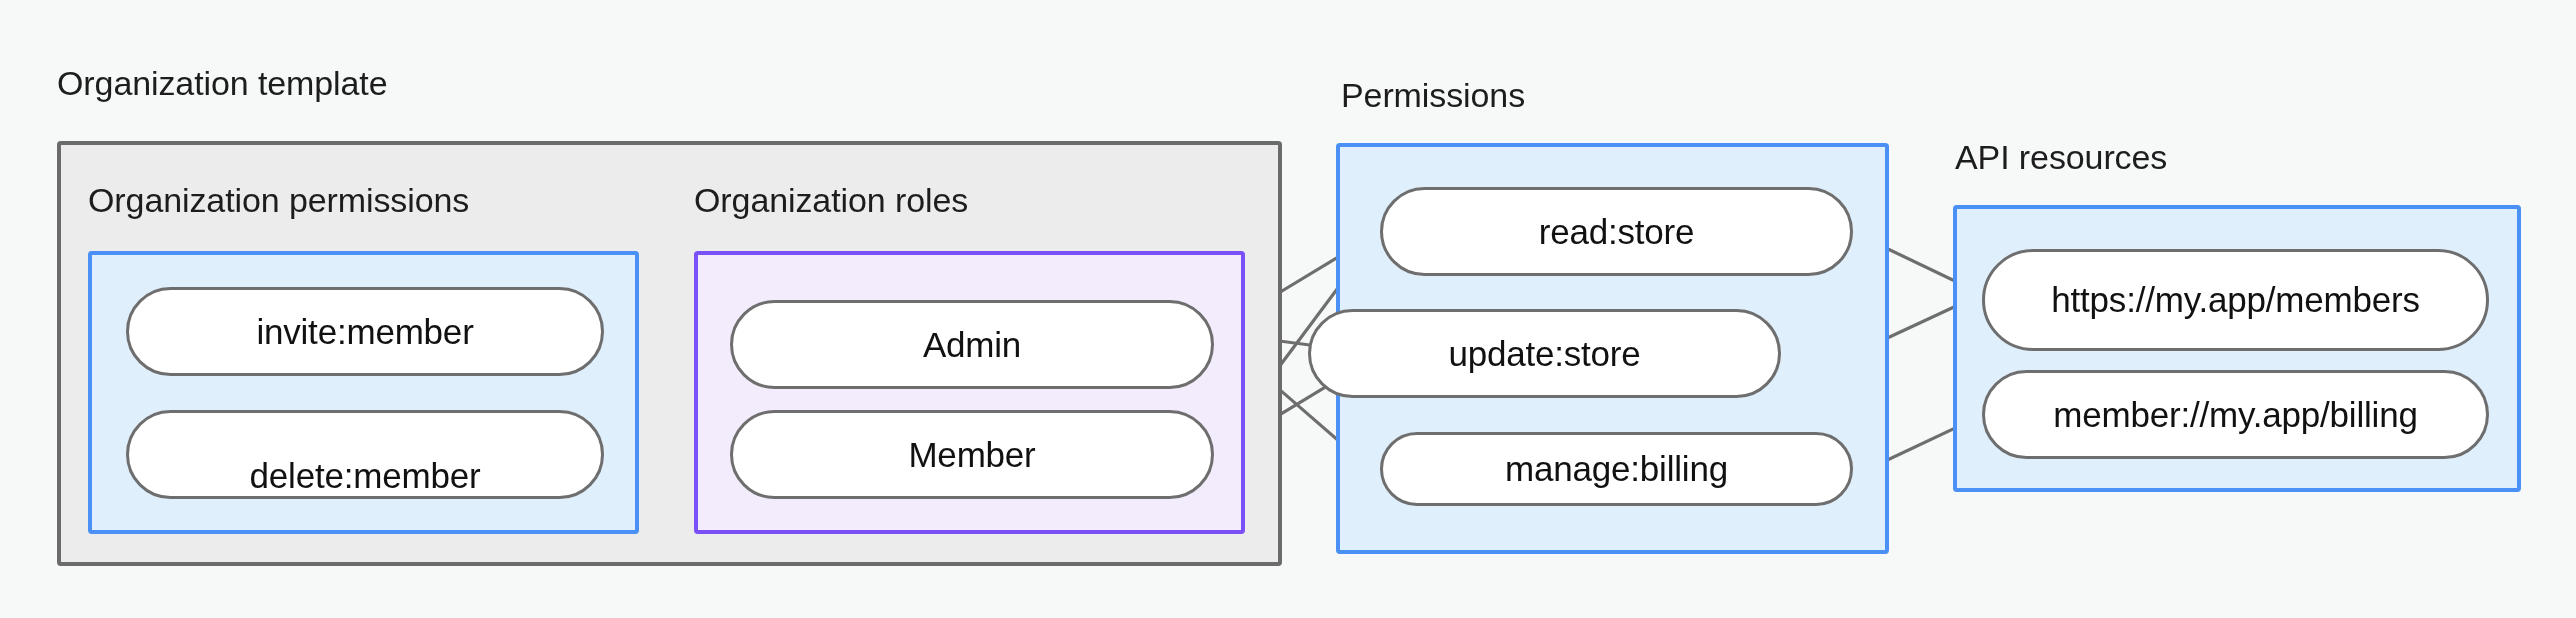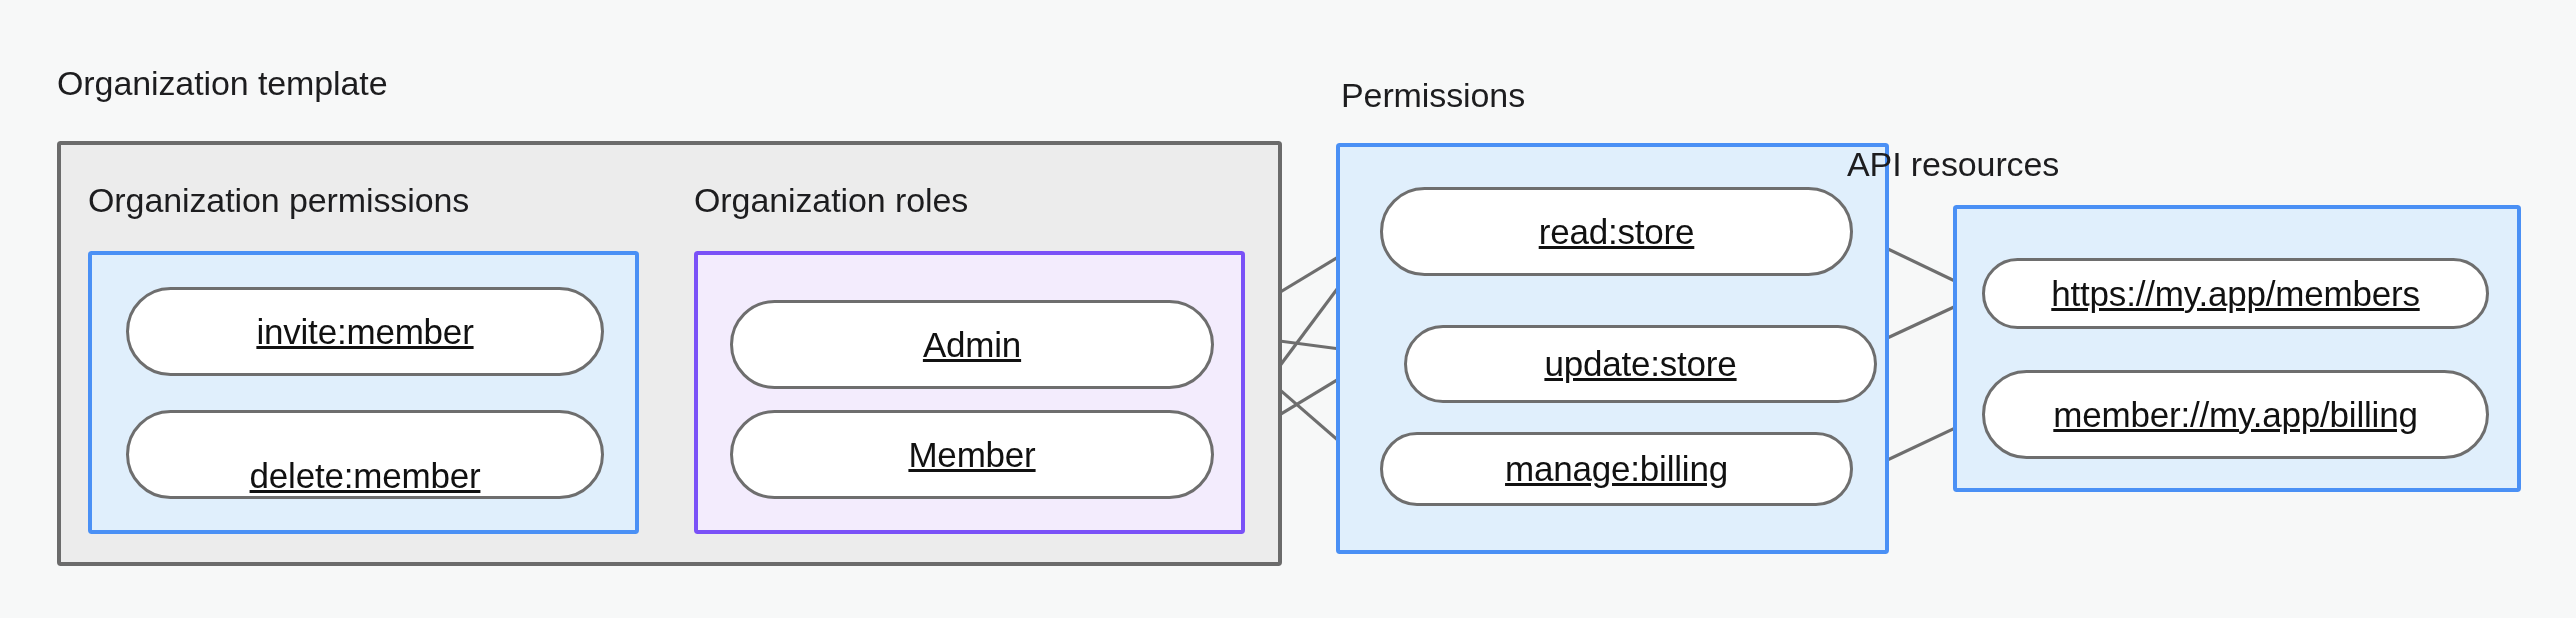--- a/index.html
+++ b/index.html
@@ -65,21 +65,20 @@
     border: 3.7px solid #6e6e6e;
     border-radius: 55px;
     display: flex;
     align-items: center;
     justify-content: center;
     font-size: 35px;
     color: #111111;
     white-space: nowrap;
     box-sizing: border-box;
     letter-spacing: -0.2px;
-    text-decoration: underline;
   }
 
   
   #edges {
     position: absolute;
     left: 0; top: 0;
     width: 2576px;
     height: 619px;
     pointer-events: none;
   }
@@ -156,33 +155,33 @@
   </div>
 
   <div class="abs group-caption" style="left:1341px; top:78px;">Permissions</div>
 
   <div class="abs container-box box-blue" style="left:1336px; top:143px; width:553px; height:411px;"></div>
 
   <div class="abs pill" style="left:1380px; top:187px; width:473px; height:89px;">
     <span>read:store</span>
   </div>
 
-  <div class="abs pill" style="left:1404px; top:309px; width:473px; height:78px;margin-top:16px;">
+  <div class="abs pill" style="left:1308px; top:309px; width:473px; height:89px;">
     <span>update:store</span>
   </div>
 
   <div class="abs pill" style="left:1380px; top:432px; width:473px; height:74px;text-align:center;">
     <span>manage:billing</span>
   </div>
 
-  <div class="abs group-caption" style="left:1847px; top:140px;margin-top:7px;">API resources</div>
+  <div class="abs group-caption" style="left:1955px; top:140px;">API resources</div>
 
   <div class="abs container-box box-blue" style="left:1953px; top:205px; width:568px; height:287px;"></div>
 
-  <div class="abs pill" style="left:1982px; top:258px; width:507px; height:71px;">
+  <div class="abs pill" style="left:1982px; top:249px; width:507px; height:102px;">
     <span>https://my.app/members</span>
   </div>
 
   <div class="abs pill" style="left:1982px; top:370px; width:507px; height:89px;">
     <span>member://my.app/billing</span>
   </div>
 
 </div>
 
 

